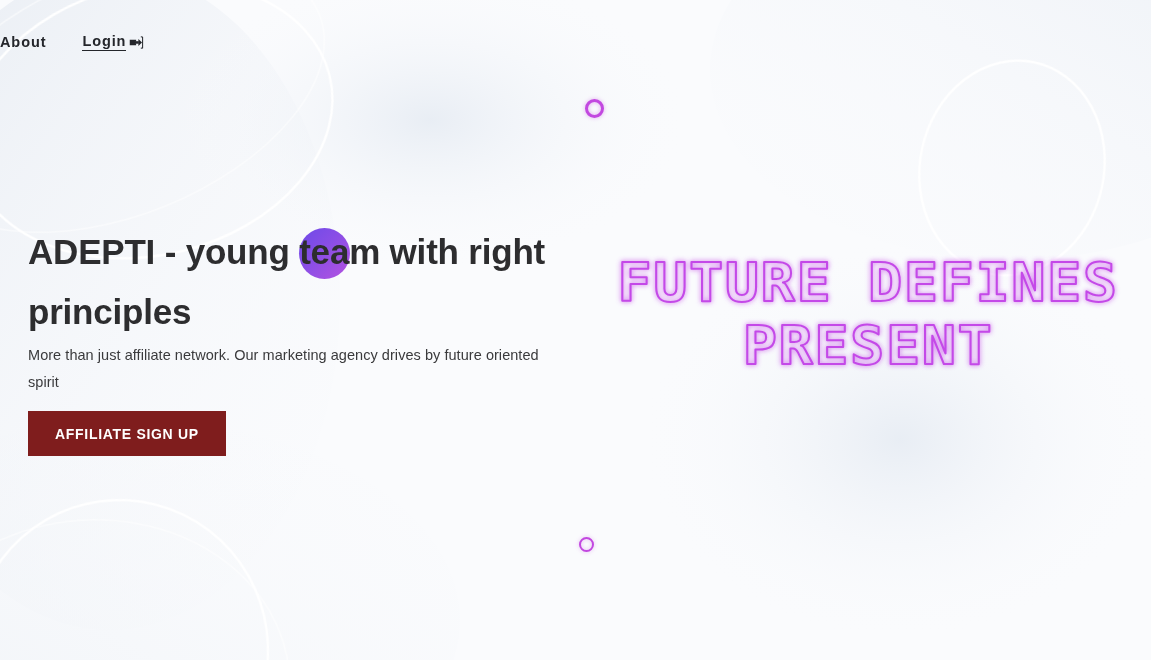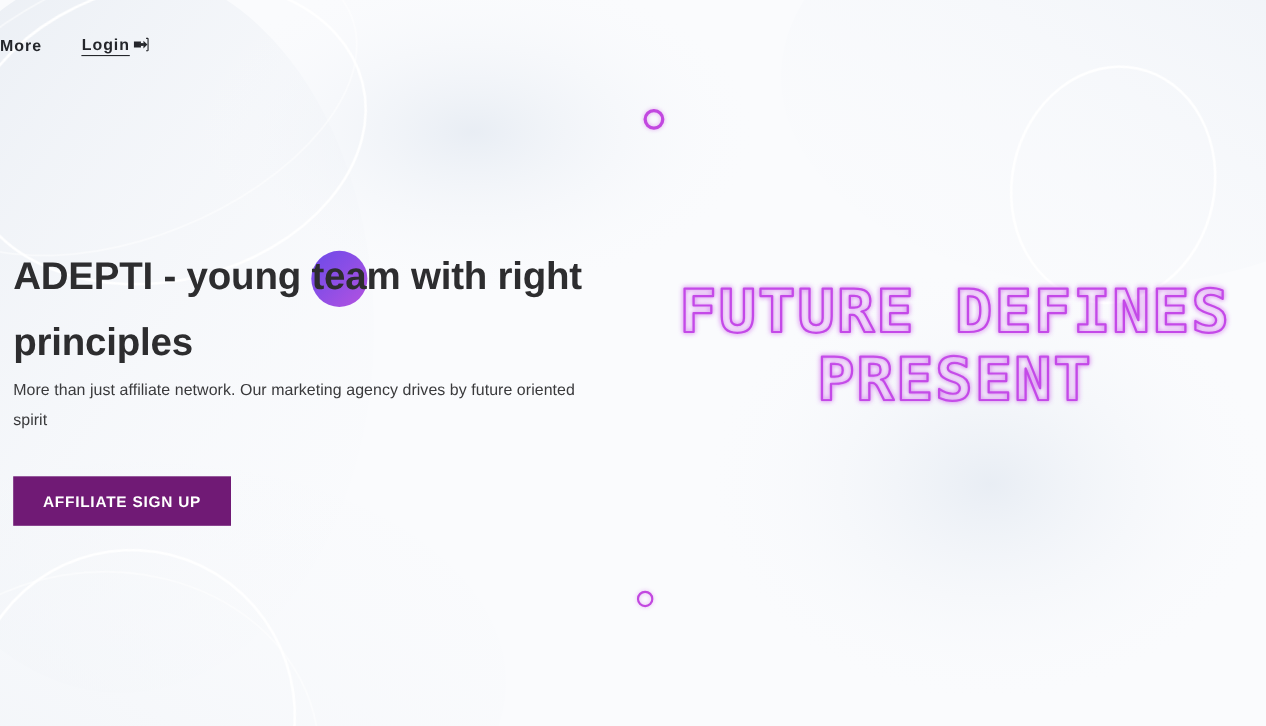--- a/index.html
+++ b/index.html
@@ -84,38 +84,38 @@
     font-size:14.5px;
     font-weight:bold;
     letter-spacing:0.9px;
     color:#24262b;
     text-decoration:none;
     cursor:pointer;
     white-space:nowrap;
   }
   .nav-login {
     display:flex;
-    align-items:flex-start;
+    align-items:flex-end;
     gap:3px;
     cursor:pointer;
   }
   .nav-login-text {
     font-size:14.5px;
     font-weight:bold;
     letter-spacing:0.9px;
     color:#24262b;
     border-bottom:1.6px solid #24262b;
     padding-bottom:1px;
   }
   .signin-icon { display:block; margin-bottom:1px; }
 
   
   .hero-left {
     position:absolute;
-    left:12px;
+    left:28px;
     top:222px;
     width:560px;
     z-index:4;
   }
 
   .accent-blob {
     position:absolute;
     left:271px;
     top:6px;
     width:51px;
@@ -137,27 +137,27 @@
 
   .hero-sub {
     font-size:14.5px;
     line-height:1.82;
     color:#3a3a3c;
     max-width:540px;
     letter-spacing:0.05px;
   }
 
   .cta-button {
-    margin-top:38px;
+    margin-top:16px;
     display:inline-flex;
     align-items:center;
     justify-content:center;
     height:45px;
     padding:0 27px;
-    background:#701a75;
+    background:#7f1d1d;
     color:#ffffff;
     font-size:14px;
     font-weight:bold;
     letter-spacing:0.7px;
     border:none;
     cursor:pointer;
     font-family:"Liberation Sans", sans-serif;
   }
 
   
@@ -229,21 +229,21 @@
   <g fill="none" stroke="#ffffff" stroke-width="1.6" opacity="0.55">
     <ellipse cx="120" cy="95" rx="215" ry="120" transform="rotate(-22 120 95)"></ellipse>
     <ellipse cx="90" cy="690" rx="200" ry="170" transform="rotate(-5 90 690)"></ellipse>
   </g>
 </svg>
 
 <header class="site-header">
 
 
   <nav class="nav">
-    <a class="nav-link" href="#">More</a>
+    <a class="nav-link" href="#">About</a>
 
     <div class="nav-login">
       <span class="nav-login-text">Login</span>
       <svg class="signin-icon" width="15" height="15" viewBox="0 0 16 16">
         <path d="M1 4.4 L8.2 4.4 L8.2 6.9 L11.6 6.9 L11.6 4.3 L8.6 4.3
                  L8.6 2.2 L12.2 4.0 L12.2 2.2 L13.1 2.2 L13.1 13.6
                  L12.2 13.6 L12.2 11.9 L8.6 13.7 L8.6 11.6 L11.6 11.6
                  L11.6 9.0 L8.2 9.0 L8.2 11.5 L1 11.5 Z" fill="#24262b" opacity="0"></path>
         <path d="M0.8 5.1 L7.6 5.1 L7.6 7.0 L6.0 7.0 L9.3 7.9 L6.0 8.9
                  L7.6 8.9 L7.6 10.9 L0.8 10.9 Z" fill="#24262b"></path>

